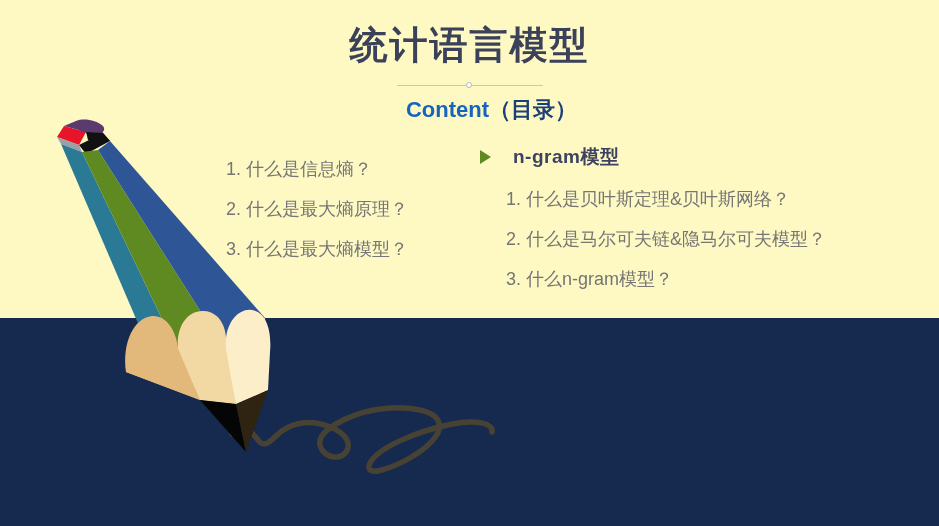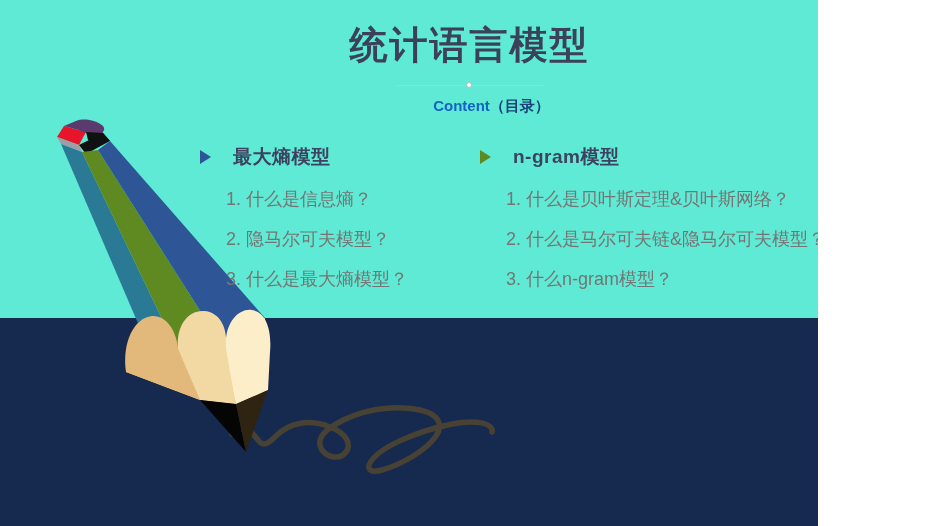--- a/index.html
+++ b/index.html
@@ -5,23 +5,23 @@
   html, body {
     margin: 0;
     padding: 0;
     background: #ffffff;
   }
   body {
     font-family: "Liberation Sans", "DejaVu Sans", sans-serif;
   }
   #slide {
     position: relative;
-    width: 818px;
+    width: 939px;
     height: 526px;
-    background: #5eead4;
+    background: #fef9c3;
     overflow: hidden;
   }
 
   
   .navy-band {
     position: absolute;
     left: 0;
     top: 318px;
     width: 939px;
     height: 208px;
@@ -73,21 +73,21 @@
     left: 69px;
     top: 2px;
     width: 6px;
     height: 6px;
     border: 1px solid #b3b8c2;
     border-radius: 50%;
     background: #ffffff;
     box-sizing: border-box;
   }
   .content-label {
-    font-size: 15px;
+    font-size: 22px;
     font-weight: 700;
     color: #1565c0;
     margin: 0;
     line-height: 1.3;
     padding-left: 44px;
   }
   .content-label .cn {
     color: #1b3f77;
     font-weight: 700;
     letter-spacing: 0px;
@@ -205,27 +205,23 @@
     <div class="divider">
       <div class="line"></div>
       <div class="dot"></div>
     </div>
     <p class="content-label">
       <span>Content</span><span class="cn">（目录）</span>
     </p>
   </div>
 
   <div class="col col-left">
-    <div class="col-head">
-      <span class="tri"></span>
-      <span class="col-head-text">最大熵模型</span>
-    </div>
     <ol class="col-list">
       <li>什么是信息熵？</li>
-      <li>隐马尔可夫模型？</li>
+      <li>什么是最大熵原理？</li>
       <li>什么是最大熵模型？</li>
     </ol>
   </div>
 
   <div class="col col-right">
     <div class="col-head">
       <span class="tri green"></span>
       <span class="col-head-text">n-gram模型</span>
     </div>
     <ol class="col-list">

